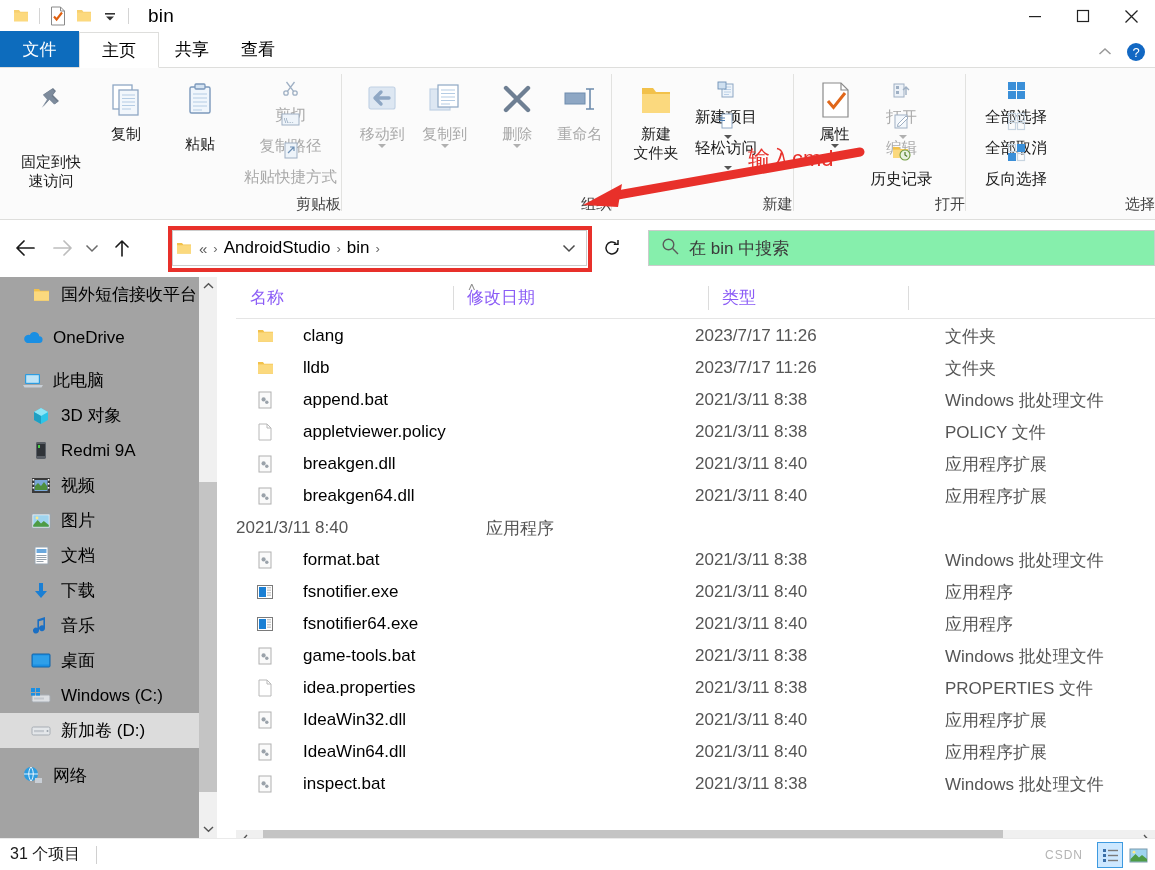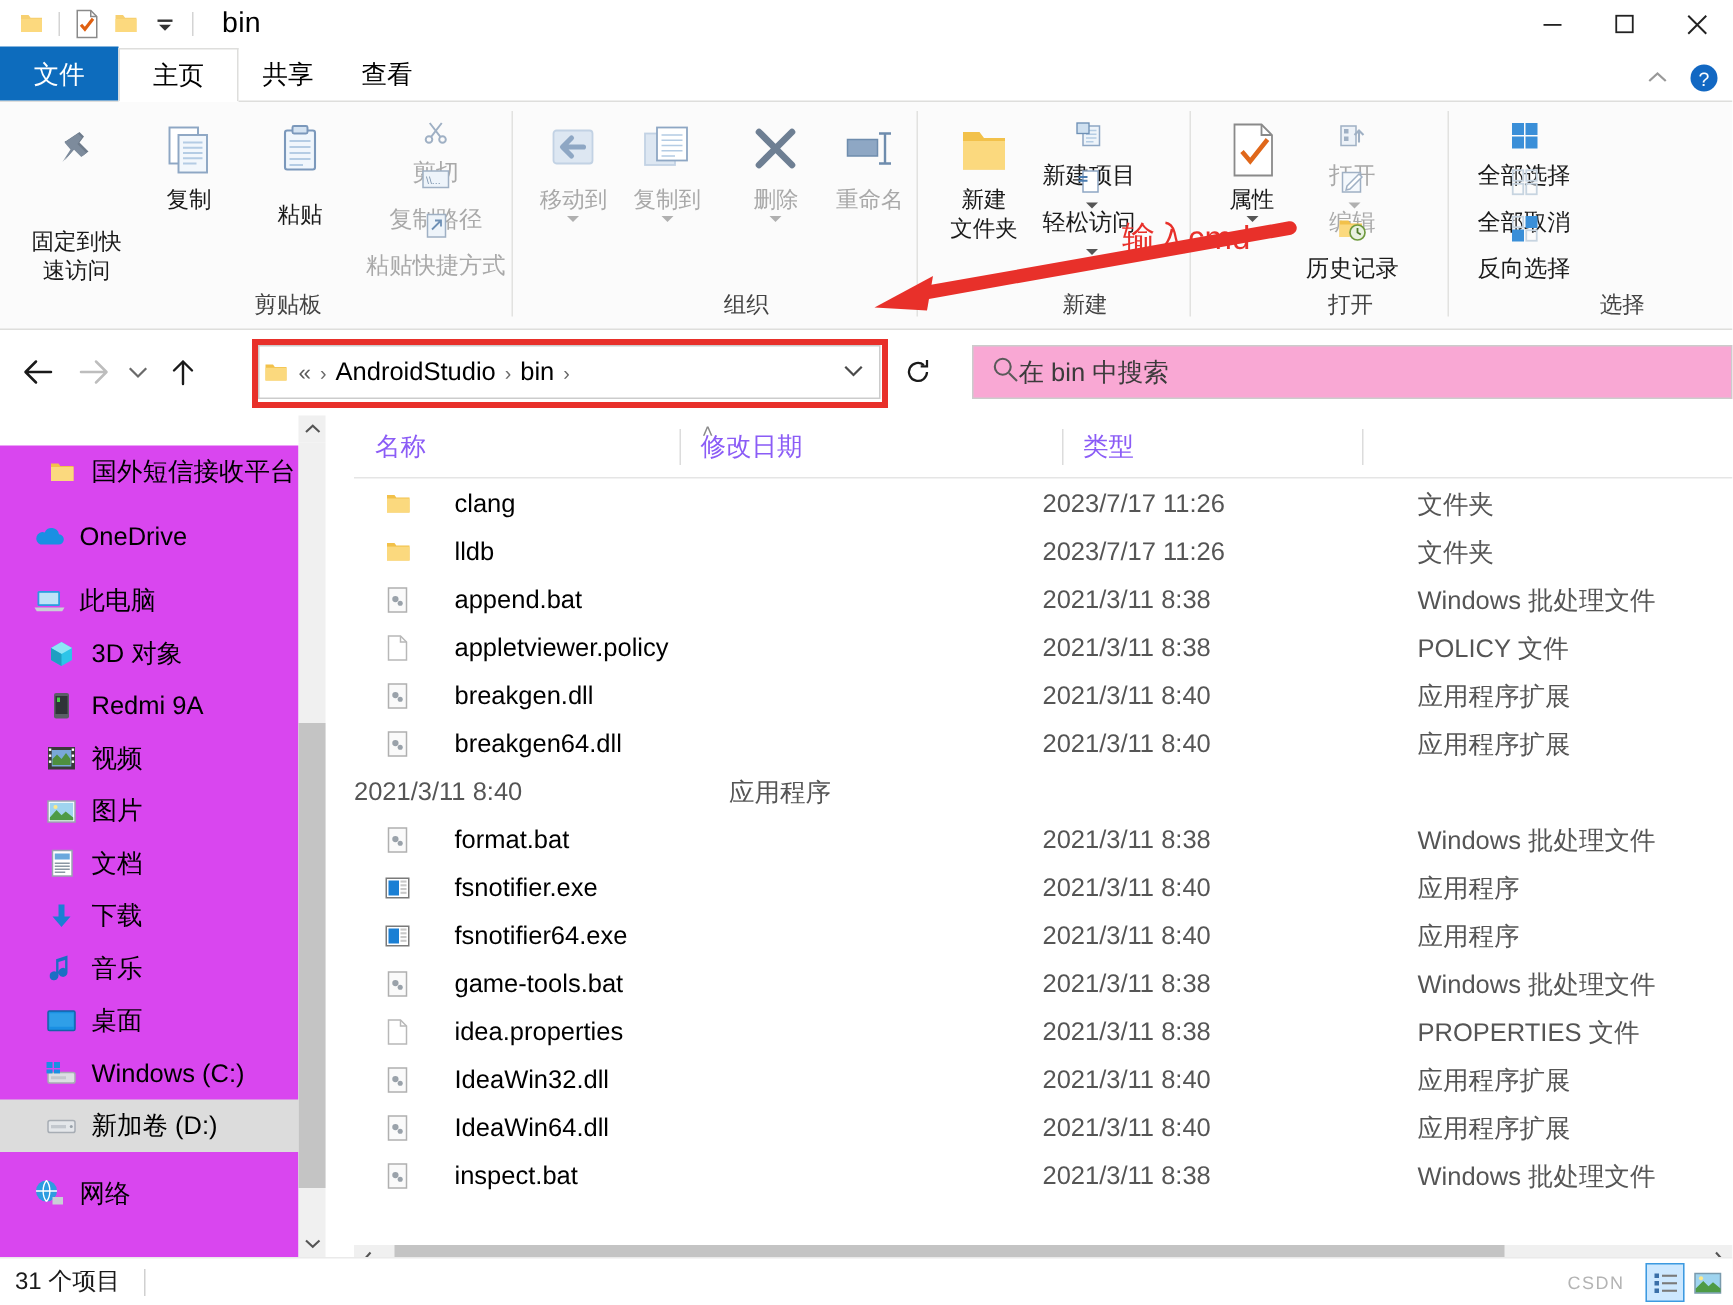--- a/index.html
+++ b/index.html
@@ -51,21 +51,21 @@
 
   
   .ribbon {
     position: absolute; left: 0; top: 68px; width: 1155px; height: 152px;
     background: #fbfbfb; border-bottom: 1px solid #dededc;
     display: flex; align-items: stretch;
   }
   .rgroup { position: relative; display: flex; flex-direction: column; height: 100%; }
   .rgroup-body { flex: 1; display: flex; align-items: flex-start; padding-top: 8px; }
   .rgroup-label {
-    height: 26px; text-align: center; font-size: 15px; color: #444; line-height: 22px; padding-left: 43px;
+    height: 26px; text-align: right; font-size: 15px; color: #444; line-height: 22px; padding-left: 43px;
   }
   .rgroup + .rgroup::before {
     content: ""; position: absolute; left: 0; top: 6px; bottom: 8px; width: 1px; background: #e2e2e0;
   }
   .big-btn {
     width: 72px; display: flex; flex-direction: column; align-items: center;
     font-size: 15px; color: #1a1a1a; text-align: center; line-height: 19px;
   }
   .big-btn .bi { height: 48px; display: flex; align-items: center; justify-content: center; }
   .big-btn.dis { color: #a9a9a9; }
@@ -93,29 +93,29 @@
     position: absolute; left: 172px; top: 230px; width: 415px; height: 36px;
     border: 1px solid #cccccc; background: #fff; display: flex; align-items: center;
   }
   .crumbs { display: flex; align-items: center; font-size: 17px; color: #000; gap: 2px; padding-left: 4px; }
   .crumb-sep { color: #6a6a6a; font-size: 13px; padding: 0 4px; }
   .addr-chevron { margin-left: auto; padding-right: 10px; }
   .refresh { position: absolute; left: 596px; top: 232px; width: 32px; height: 32px;
              display: flex; align-items: center; justify-content: center; }
   .searchbox {
     position: absolute; left: 648px; top: 230px; width: 507px; height: 36px;
-    border: 1px solid #cccccc; background: #f9a8d4; display: flex; align-items: center; gap: 0;
+    border: 1px solid #cccccc; background: #86efac; display: flex; align-items: center; gap: 10px;
     padding-left: 12px;
   }
   .search-ph { font-size: 17px; color: #3b3b3b; }
 
   
   .sidebar {
     position: absolute; left: 0; top: 277px; width: 212px; height: 561px;
-    background: #d946ef; overflow: hidden; margin-top: 20px;
+    background: #a3a3a3; overflow: hidden;
   }
   .nav-item {
     height: 35px; display: flex; align-items: center; gap: 9px; font-size: 17px; color: #000;
     padding-left: 22px; white-space: nowrap;
   }
   .nav-item.indent1 { padding-left: 30px; }
   .nav-item.sel { background: #dcdcdc; }
   .nav-ico { width: 22px; height: 22px; display: flex; align-items: center; justify-content: center; flex: 0 0 22px; }
 
   .sb-track { position: absolute; left: 199px; top: 277px; width: 18px; height: 561px; background: #fff; }

